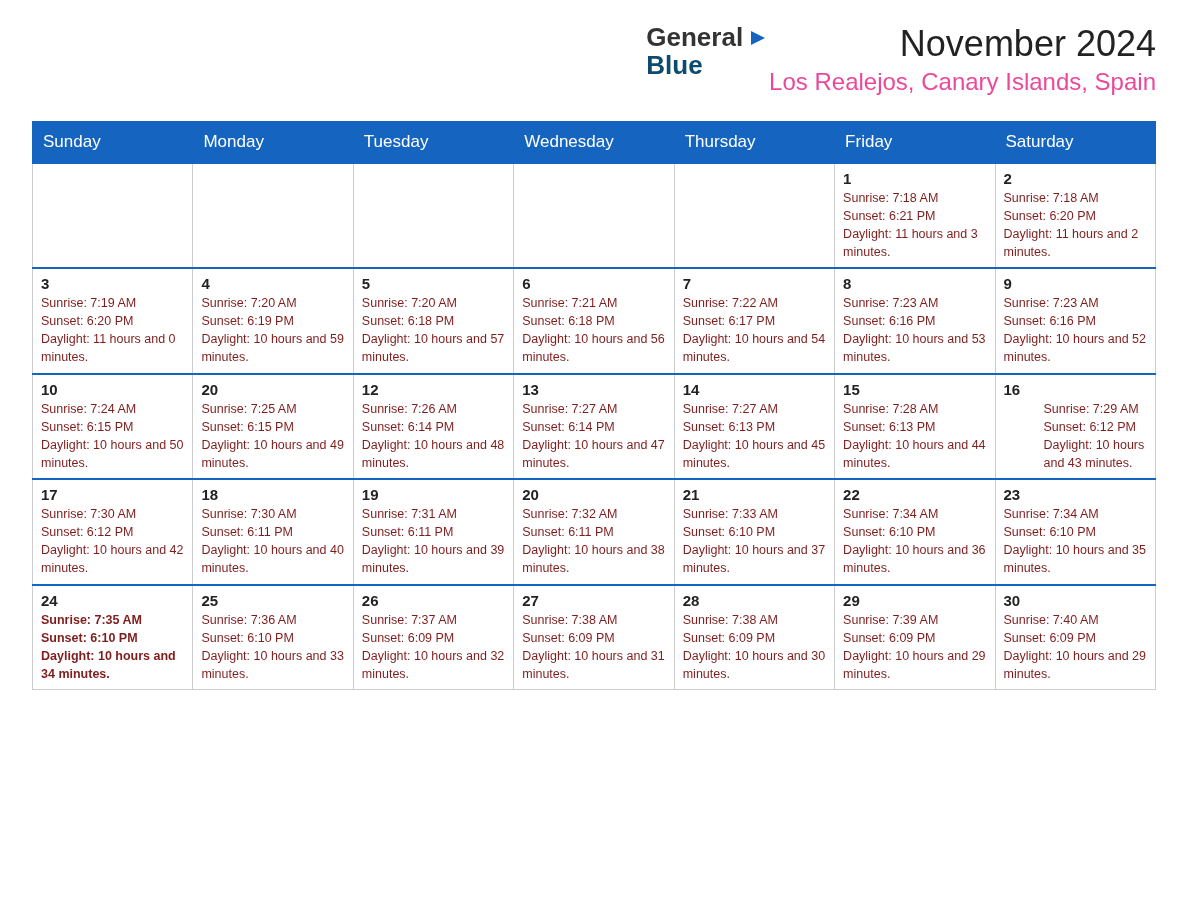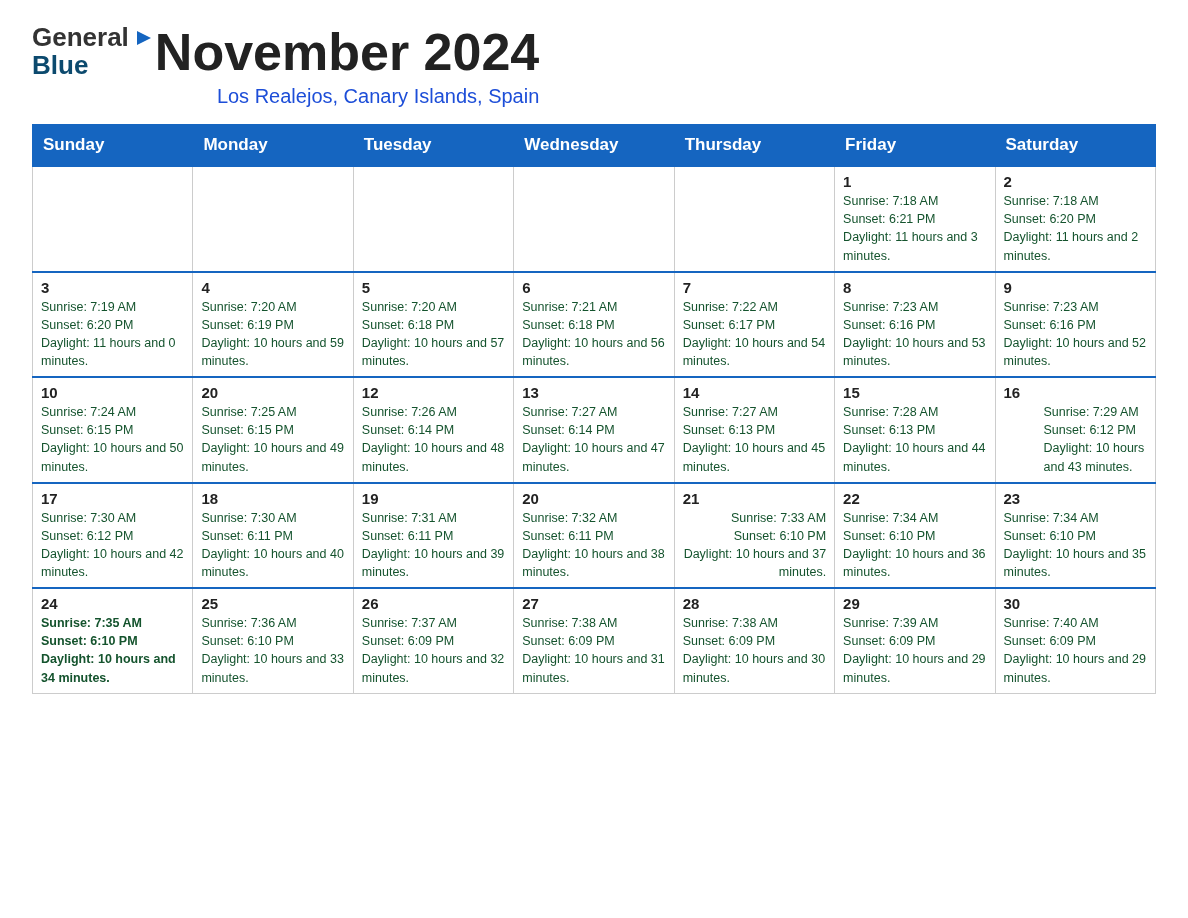--- a/index.html
+++ b/index.html
@@ -5,23 +5,23 @@
     * { box-sizing: border-box; margin: 0; padding: 0; }
     body {
       font-family: Arial, sans-serif;
       background: #ffffff;
       padding: 24px 32px;
       width: 1188px;
       min-height: 918px;
     }
     .header-area {
       display: flex;
-      justify-content: flex-start;
+      justify-content: flex-end;
       align-items: flex-start;
-      margin-bottom: 16px;
+      margin-bottom: 25px;
     }
     .logo {
       display: flex;
       flex-direction: column;
       align-items: flex-start;
     }
     .logo-text {
       font-size: 26px;
       font-weight: bold;
       color: #333;
@@ -34,40 +34,40 @@
     }
     .logo-blue-word {
       color: #0c4a6e;
       font-size: 26px;
       font-weight: bold;
     }
     .title-area {
       text-align: right;
     }
     .month-title {
-      font-size: 52px;
-      font-weight: bold;
+      font-size: 36px;
+      font-weight: normal;
       color: #222;
       line-height: 1.1;
     }
     .location-title {
-      font-size: 20px;
-      color: #1d4ed8;
+      font-size: 24px;
+      color: #ec4899;
       margin-top: 4px;
     }
     .calendar-table {
       width: 100%;
       border-collapse: collapse;
       border: 1px solid #aaa;
     }
     .calendar-table th {
       background-color: #1565c0;
       color: #ffffff;
       font-size: 17px;
-      font-weight: bold;
+      font-weight: normal;
       padding: 10px 10px;
       text-align: left;
       border: 1px solid #1565c0;
     }
     .calendar-table td {
       vertical-align: top;
       padding: 6px 8px;
       border: 1px solid #ccc;
       width: calc(100% / 7);
       min-height: 90px;
@@ -80,21 +80,21 @@
       border-top: 2px solid #1565c0;
     }
     .day-num {
       font-size: 15px;
       font-weight: bold;
       color: #222;
       margin-bottom: 2px;
     }
     .day-info {
       font-size: 12.5px;
-      color: #14532d;
+      color: #7f1d1d;
       line-height: 1.45;
     }
     .empty-cell {
       background: #f9f9f9;
     }
     
     .calendar-table tbody tr:first-child td {
       border-top: 2px solid #1565c0;
     }
   </style>
@@ -257,21 +257,21 @@
 Daylight: 10 hours and 39 minutes.</div>
         </td>
         <td>
           <div class="day-num">20</div>
           <div class="day-info" style="white-space: pre-line;">Sunrise: 7:32 AM
 Sunset: 6:11 PM
 Daylight: 10 hours and 38 minutes.</div>
         </td>
         <td>
           <div class="day-num">21</div>
-          <div class="day-info" style="white-space: pre-line; text-align: right;">Sunrise: 7:33 AM
+          <div class="day-info" style="white-space: pre-line;">Sunrise: 7:33 AM
 Sunset: 6:10 PM
 Daylight: 10 hours and 37 minutes.</div>
         </td>
         <td>
           <div class="day-num">22</div>
           <div class="day-info" style="white-space: pre-line;">Sunrise: 7:34 AM
 Sunset: 6:10 PM
 Daylight: 10 hours and 36 minutes.</div>
         </td>
         <td>

